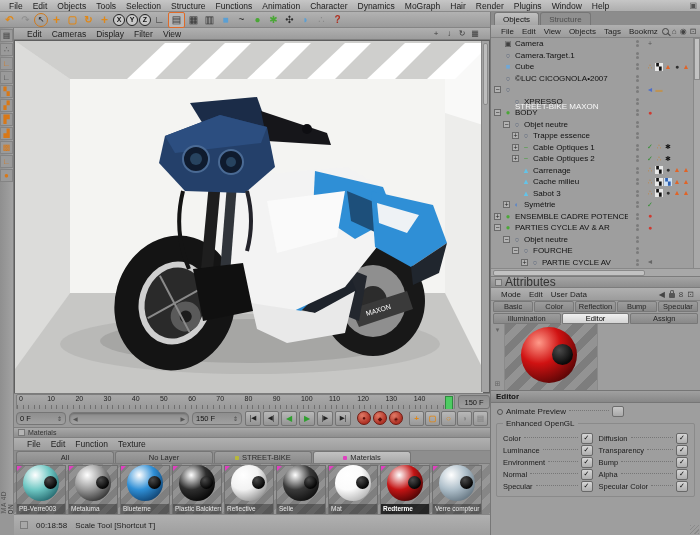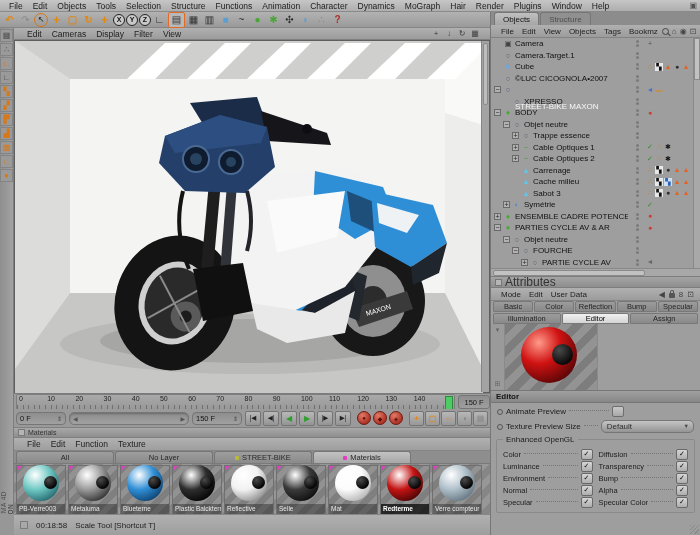--- a/index.html
+++ b/index.html
@@ -838,26 +838,20 @@
         </div>
       <div class="pv-rest"></div>
     </div>
 
     <div class="ed-head">Editor</div>
     <div class="ed-row">
       <span class="circ"></span>
       <span>Animate Preview</span>
       <span class="leader" style="max-width:40px;"></span>
       <span class="cb-empty"></span>
-    </div>
-    <div class="ed-row">
-      <span class="circ"></span>
-      <span>Texture Preview Size</span>
-      <span class="leader" style="max-width:14px;"></span>
-      <span class="dropdown">Default</span>
     </div>
     <div class="group">
       <span class="group-title">Enhanced OpenGL</span>
       <div class="tgl-grid" id="tgl-grid">
           <div class="tgl">
             <span>Color</span>
             <span class="leader"></span>
             <span class="cb">✓</span>
           </div>
           <div class="tgl">

